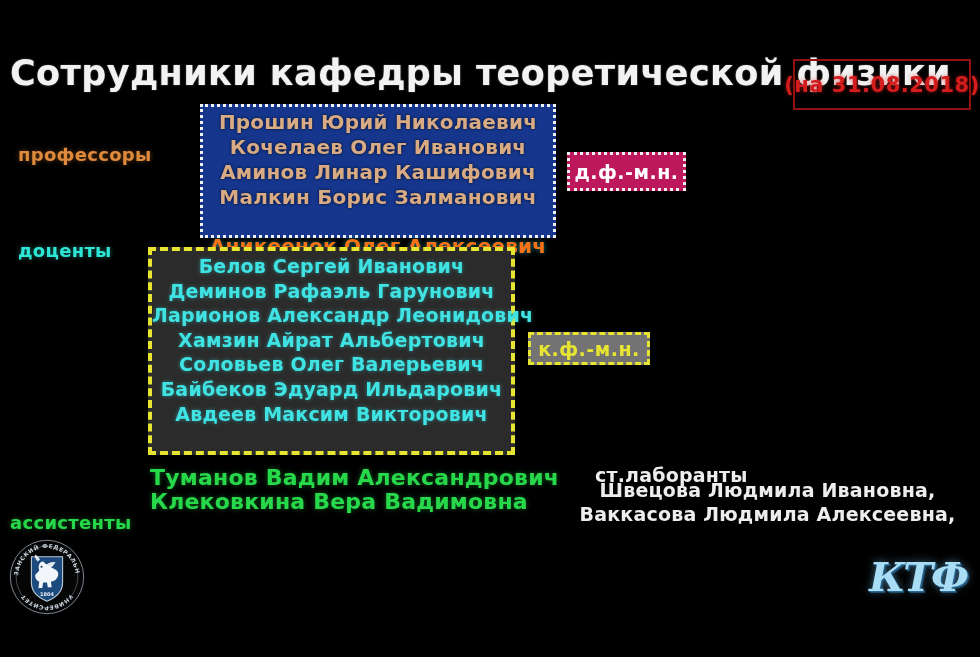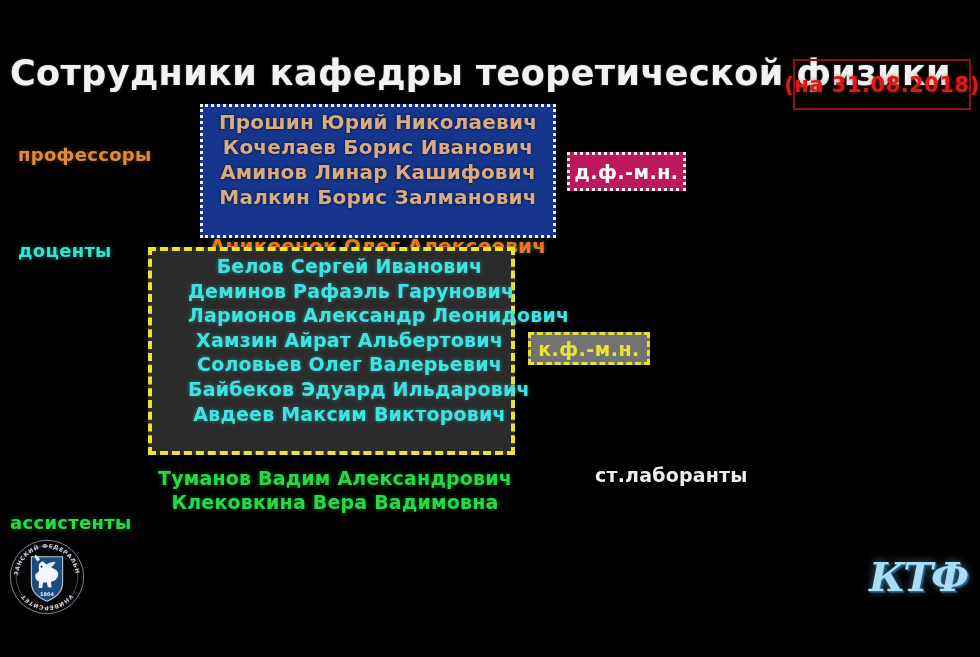--- a/index.html
+++ b/index.html
@@ -136,21 +136,20 @@
     position: absolute;
     left: 148px;
     top: 247px;
     width: 367px;
     height: 208px;
     box-sizing: border-box;
     background: #2b2b2b;
     border: 4px dashed #e8e432;
     padding-top: 3px;
     text-align: center;
-    padding-left: 36px;
   }
   #docents-box .name {
     font-size: 19px;
     font-weight: bold;
     line-height: 24.6px;
     letter-spacing: 0.2px;
     white-space: nowrap;
     color: #3fe3e3;
     text-shadow: 0 0 4px rgba(63,227,227,0.45);
   }
@@ -177,21 +176,21 @@
 
   
   #assistants-list {
     position: absolute;
     left: 150px;
     top: 466px;
     width: 370px;
     text-align: center;
   }
   #assistants-list .name {
-    font-size: 19px;
+    font-size: 22px;
     font-weight: bold;
     line-height: 24px;
     letter-spacing: 0.2px;
     white-space: nowrap;
     color: #27d84a;
     text-shadow: 0 0 5px rgba(39,216,74,0.45);
   }
 
   
   #lab-title {
@@ -259,21 +258,21 @@
   <div id="title">Сотрудники кафедры теоретической физики</div>
 
   <div id="date-badge">(на 31.08.2018)</div>
 
   <div class="cat-label" id="label-professors">профессоры</div>
   <div class="cat-label" id="label-docents">доценты</div>
   <div class="cat-label" id="label-assistants">ассистенты</div>
 
   <div id="professors-box">
     <div class="name">Прошин Юрий Николаевич</div>
-    <div class="name">Кочелаев Борис Иванович</div>
+    <div class="name">Кочелаев Олег Иванович</div>
     <div class="name">Аминов Линар Кашифович</div>
     <div class="name">Малкин Борис Залманович</div>
     <div class="name accent">Аникеенок Олег Алексеевич</div>
   </div>
 
   <div id="badge-doctor">д.ф.-м.н.</div>
 
   <div id="docents-box">
     <div class="name">Белов Сергей Иванович</div>
     <div class="name">Деминов Рафаэль Гарунович</div>
@@ -285,20 +284,24 @@
   </div>
 
   <div id="badge-candidate">к.ф.-м.н.</div>
 
   <div id="assistants-list">
     <div class="name">Туманов Вадим Александрович</div>
     <div class="name">Клековкина Вера Вадимовна</div>
   </div>
 
   <div id="lab-title">ст.лаборанты</div>
+  <div id="lab-list">
+    <div class="name">Швецова Людмила Ивановна,</div>
+    <div class="name">Ваккасова Людмила Алексеевна,</div>
+  </div>
 
   <svg id="kfu-logo" viewBox="0 0 100 100" xmlns="http://www.w3.org/2000/svg">
     <circle cx="50" cy="50" r="49" fill="#050505"></circle>
     <circle cx="50" cy="50" r="47" fill="none" stroke="#8d96a3" stroke-width="1.1"></circle>
     <circle cx="50" cy="50" r="39.5" fill="none" stroke="#6e7682" stroke-width="0.8"></circle>
     <path id="seal-top-arc" d="M 13 50 A 37 37 0 0 1 87 50" fill="none"></path>
     <path id="seal-bot-arc" d="M 87 50 A 37 37 0 0 1 13 50" fill="none"></path>
     <text font-family="DejaVu Sans, sans-serif" font-size="7.4" font-weight="bold" fill="#c9d2dc" letter-spacing="0.8">
       <textPath href="#seal-top-arc" startOffset="50%" text-anchor="middle">КАЗАНСКИЙ ФЕДЕРАЛЬНЫЙ</textPath>
     </text>

